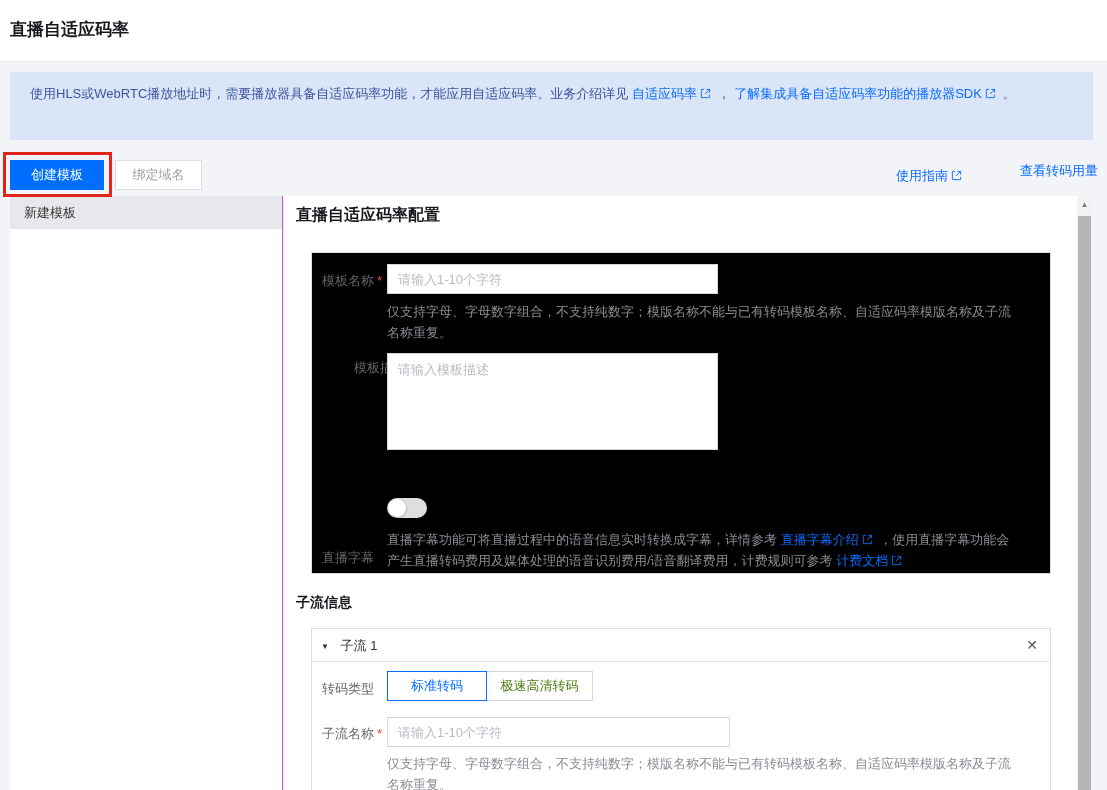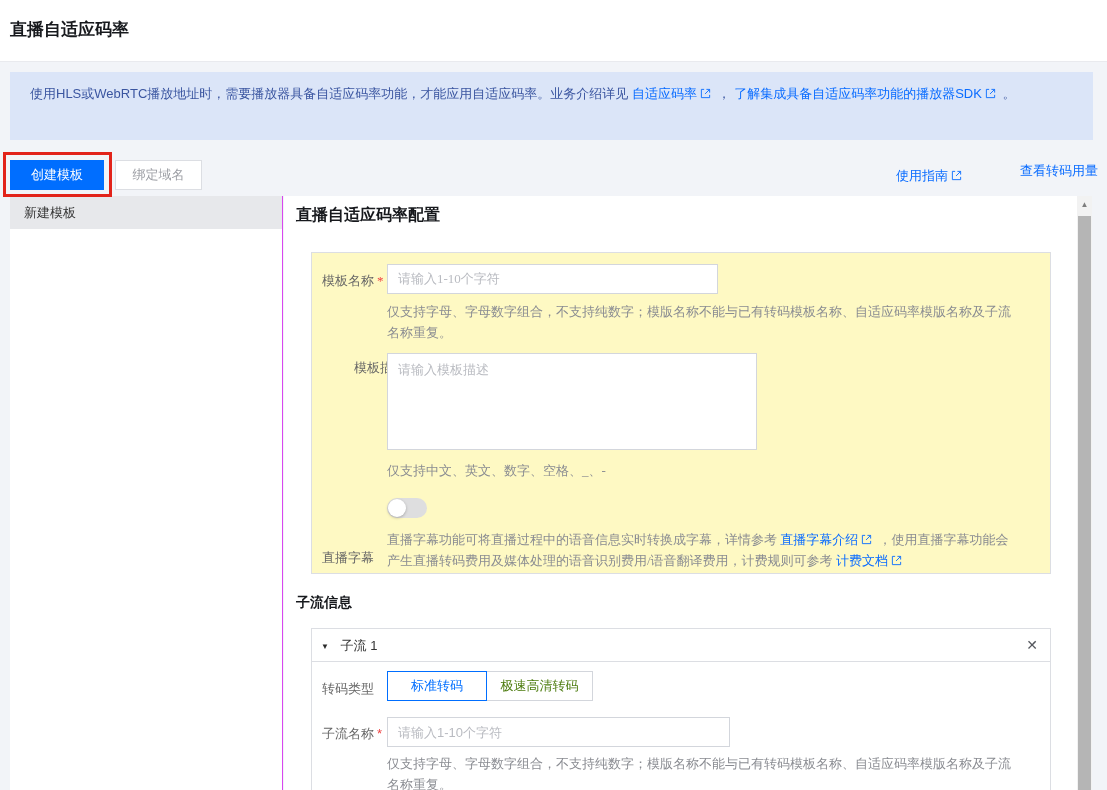--- a/index.html
+++ b/index.html
@@ -25,26 +25,26 @@
   
   .sidebar { position:absolute; left:10px; top:196px; width:273px; height:594px; background:#fff; border-right:1px solid #d946ef; }
   .sidebar-item { height:33px; line-height:33px; padding-left:14px; background:#e7e8eb; color:#333; cursor:pointer; font-size:13px; }
   .main { position:absolute; left:284px; top:196px; width:793px; height:594px; background:#fff;padding-left:28px; }
   
   .scrollbar { position:absolute; left:1077px; top:196px; width:15px; height:594px; background:#f2f2f2; }
   .scroll-arrow { position:absolute; left:0; top:2px; width:15px; text-align:center; font-size:8px; color:#7d7d7d; line-height:14px; }
   .scroll-thumb { position:absolute; left:1px; top:20px; width:13px; height:574px; background:#b5b5b5; }
   
   .main-heading { position:absolute; left:12px; top:9px; font-size:16px; font-weight:bold; color:#17191d; }
-  .form-box { position:absolute; left:27px; top:56px; width:740px; height:322px; border:1px solid #dcdee3; background:#fef9c3;font-family:Liberation Serif, serif; }
+  .form-box { position:absolute; left:27px; top:56px; width:740px; height:322px; border:1px solid #dcdee3; background:#000000; }
   .f-label { position:absolute; left:10px; color:#666; font-size:13px; }
   .req { color:#ee4242; margin-left:3px; }
   .t-input { position:absolute; left:75px; width:331px; height:30px; border:1px solid #d3d6dc; padding:0 10px; font-size:13px; color:#333; font-family:inherit; outline:none; }
   .t-input::placeholder, .t-area::placeholder { color:#b9bbc1; }
-  .t-area { position:absolute; left:75px; width:370px; height:97px; border:1px solid #d3d6dc; padding:7px 10px; font-size:13px; color:#333; font-family:inherit; resize:none; outline:none; }
+  .t-area { position:absolute; left:75px; width:331px; height:97px; border:1px solid #d3d6dc; padding:7px 10px; font-size:13px; color:#333; font-family:inherit; resize:none; outline:none; }
   .help { position:absolute; left:75px; width:632px; color:#8a8c92; font-size:13px; line-height:21px; }
   
   .toggle { position:absolute; left:75px; width:40px; height:20px; border-radius:10px; background:#dededf; cursor:pointer; }
   .toggle .knob { position:absolute; left:1px; top:1px; width:18px; height:18px; border-radius:50%; background:#fff; box-shadow:0 1px 3px rgba(0,0,0,.25); }
   
   .sub-heading { position:absolute; left:12px; top:398px; font-size:14px; font-weight:bold; color:#17191d; }
   .sub-panel { position:absolute; left:27px; top:432px; width:740px; height:300px; border:1px solid #dcdee3; background:#fff; }
   .sub-head { position:relative; height:33px; line-height:33px; border-bottom:1px solid #dcdee3; padding-left:9px; cursor:pointer; }
   .caret { display:inline-block; font-size:8px; color:#2b2b2b; vertical-align:1px; margin-right:8px; }
   .sub-title { font-size:13px; color:#333; }
@@ -97,21 +97,20 @@
   <div class="main">
     <div class="main-heading">直播自适应码率配置</div>
 
     <div class="form-box">
       <div class="f-label" style="top:19px;"><span>模板名称</span><span class="req">*</span></div>
       <input class="t-input" style="top: 11px;" placeholder="请输入1-10个字符">
       <div class="help" style="top:48px;">仅支持字母、字母数字组合，不支持纯数字；模版名称不能与已有转码模板名称、自适应码率模版名称及子流名称重复。</div>
 
       <div class="f-label" style="top:106px;margin-left:32px;"><span>模板描述</span></div>
       <textarea class="t-area" style="top: 100px;" placeholder="请输入模板描述"></textarea>
-      <div class="help" style="top:207px;">仅支持中文、英文、数字、空格、_、-</div>
 
       <div class="f-label" style="top:248px;margin-top:48px;"><span>直播字幕</span></div>
       <div class="toggle" style="top:245px;">
           <div class="knob"></div>
         </div>
       <div class="help" style="top:276px;">
         <span>直播字幕功能可将直播过程中的语音信息实时转换成字幕，详情参考</span>
         <a><span>直播字幕介绍</span><svg class="ext-icon" width="11" height="11" viewBox="0 0 12 12">
               <path d="M4.5 1.5 H1.5 V10.5 H10.5 V7.5" fill="none" stroke="currentColor"></path>
               <path d="M10.5 1.5 L5.5 6.5" fill="none" stroke="currentColor"></path>

